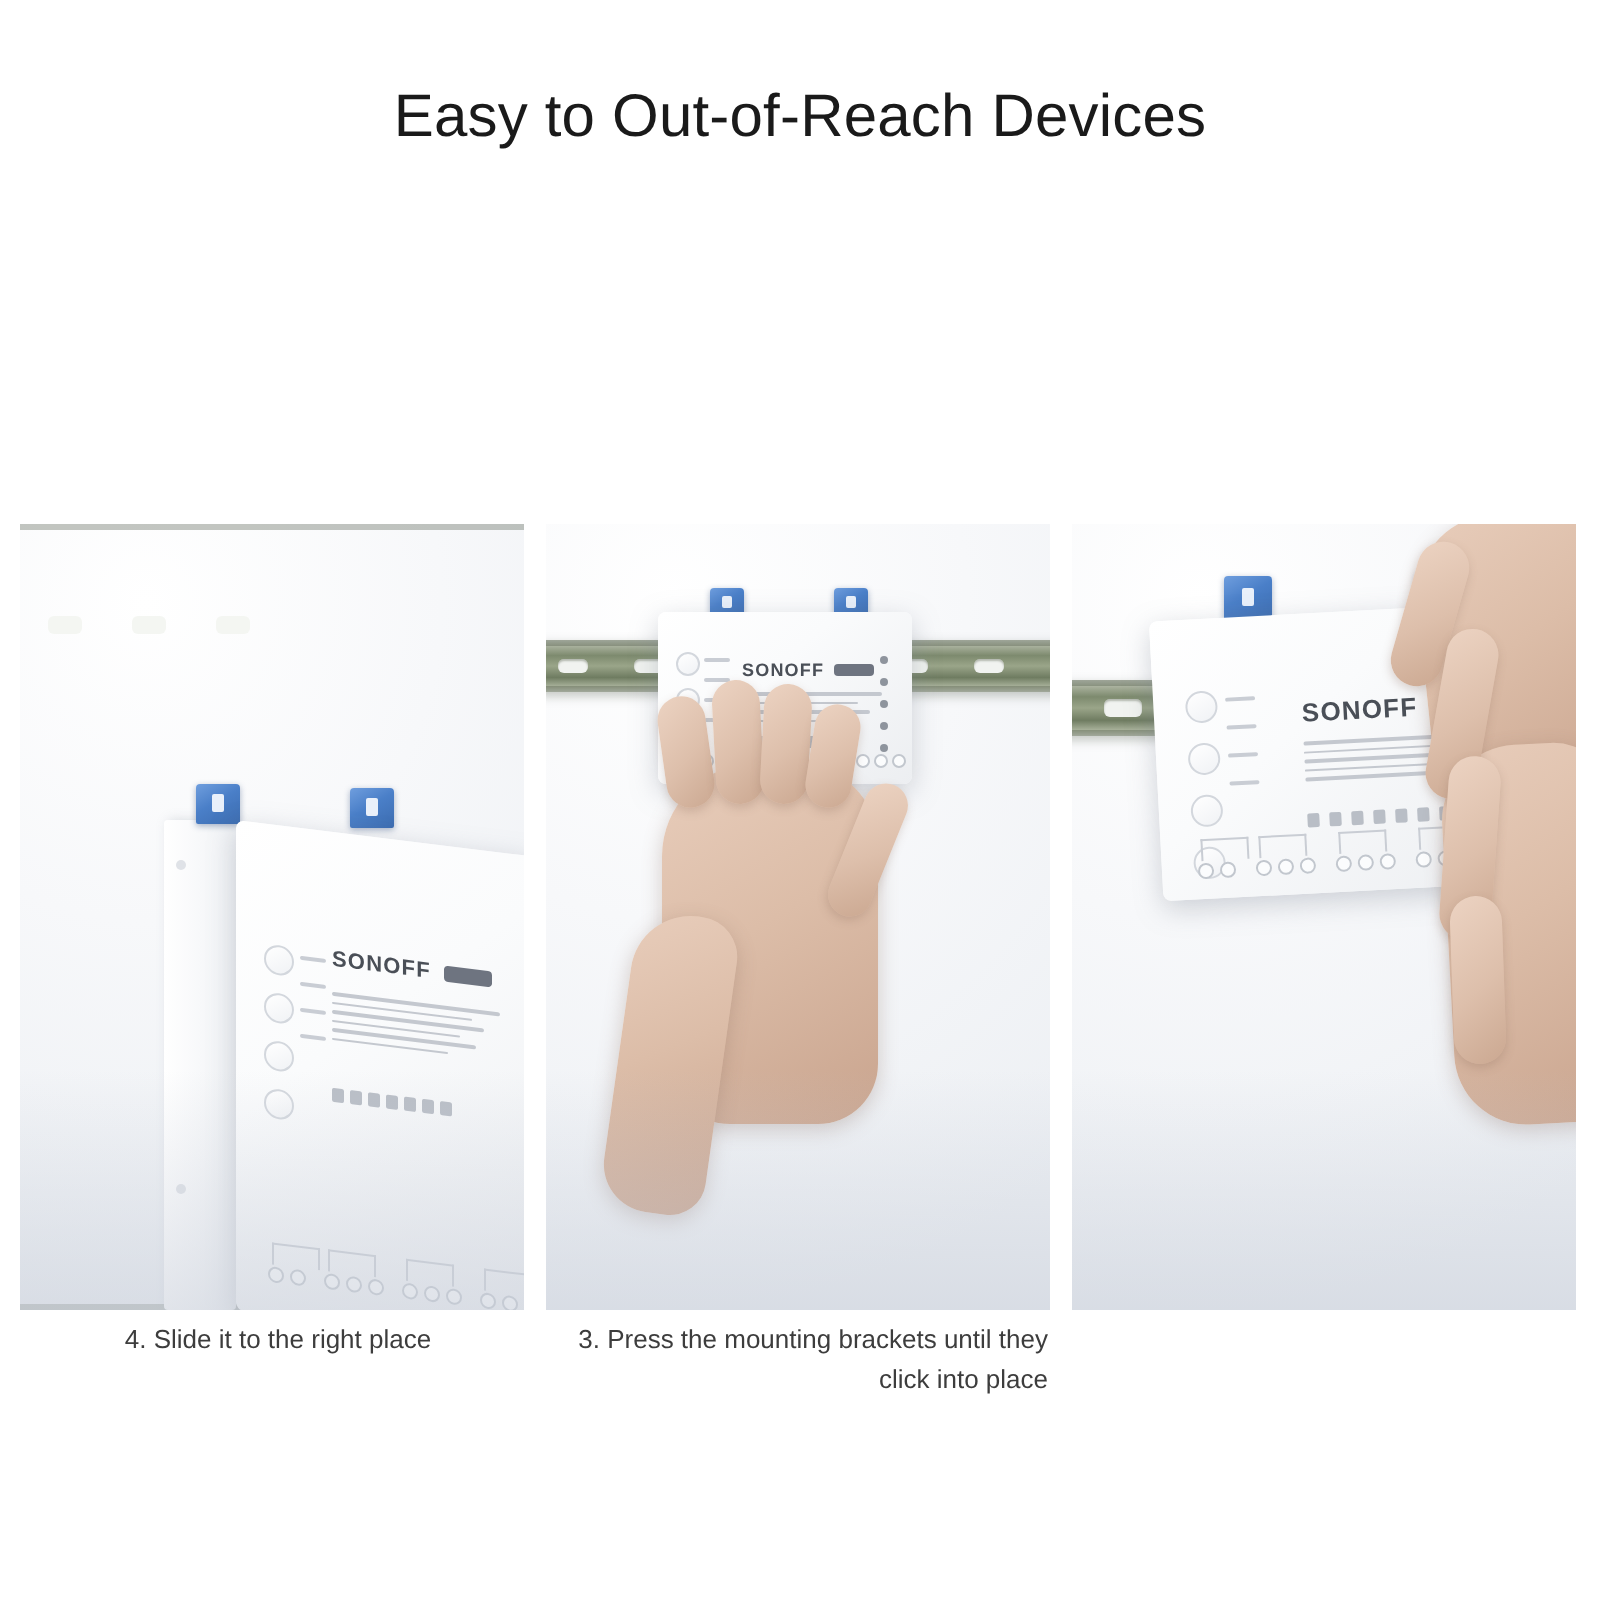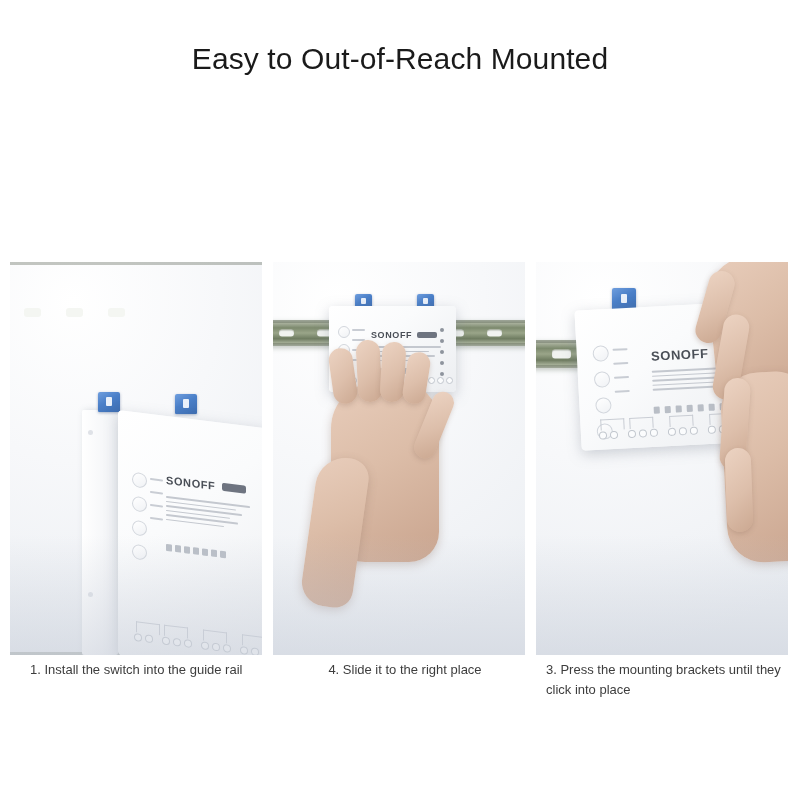--- a/index.html
+++ b/index.html
@@ -285,27 +285,27 @@
   .caption {
     width: 266px;
     font-size: 13px;
     color: #3d3d3d;
     line-height: 1.5;
     padding: 0 6px;
     box-sizing: border-box;
   }
   .caption-1 { padding-left: 30px; text-align: left; }
   .caption-2 { text-align: center; padding-left: 18px; }
-  .caption-3 { text-align: left; padding-left: 14px; padding-right: 8px; }
+  .caption-3 { text-align: right; padding-left: 14px; padding-right: 8px; }
 </style>
 </head>
 <body>
 
 <div class="header">
-  <h1 class="page-title">Easy to Out-of-Reach Mounted</h1>
+  <h1 class="page-title">Easy to Out-of-Reach Devices</h1>
 </div>
 
 <div class="panels">
 
   <div class="panel">
     <div class="wall"></div>
 
     <div class="p1-rail">
       <div class="slot" style="top:46px;left:14px;"></div>
       <div class="slot" style="top:46px;left:56px;"></div>
@@ -571,16 +571,15 @@
       <div class="finger" style="top:52px;left:182px;width:26px;height:86px;transform:rotate(10deg);"></div>
       <div class="finger" style="top:116px;left:186px;width:26px;height:92px;transform:rotate(4deg);"></div>
       <div class="finger" style="top:186px;left:190px;width:26px;height:84px;transform:rotate(-2deg);"></div>
     </div>
 
     <div class="wall-shadow"></div>
   </div>
 </div>
 
 <div class="captions">
-  <div class="caption caption-1">1. Install the switch into the guide rail</div>
   <div class="caption caption-2">4. Slide it to the right place</div>
   <div class="caption caption-3">3. Press the mounting brackets until they click into place</div>
 </div>
 
 </body></html>

